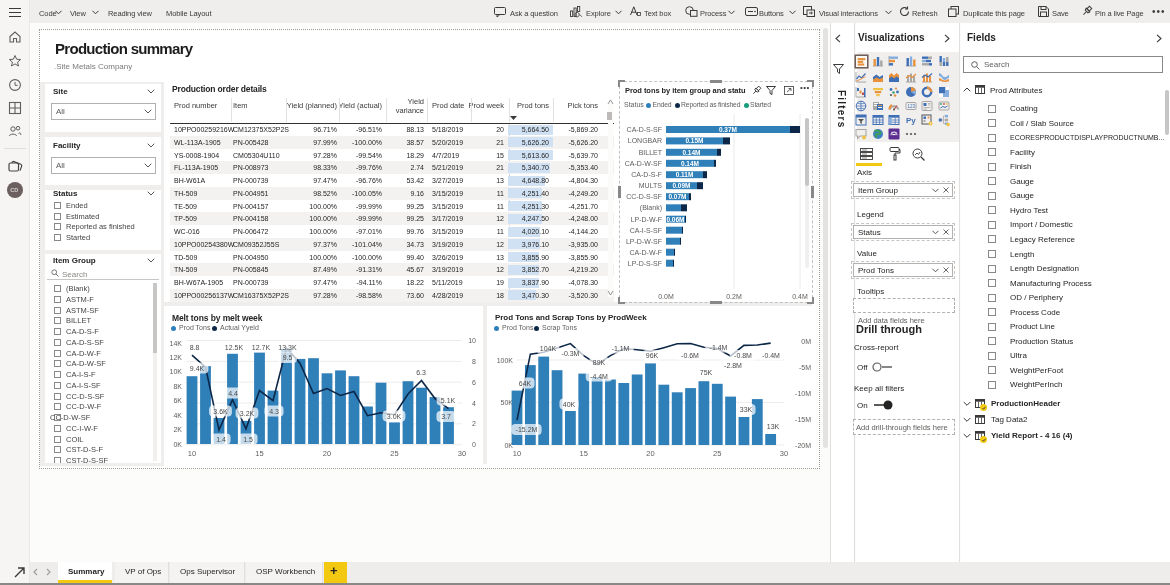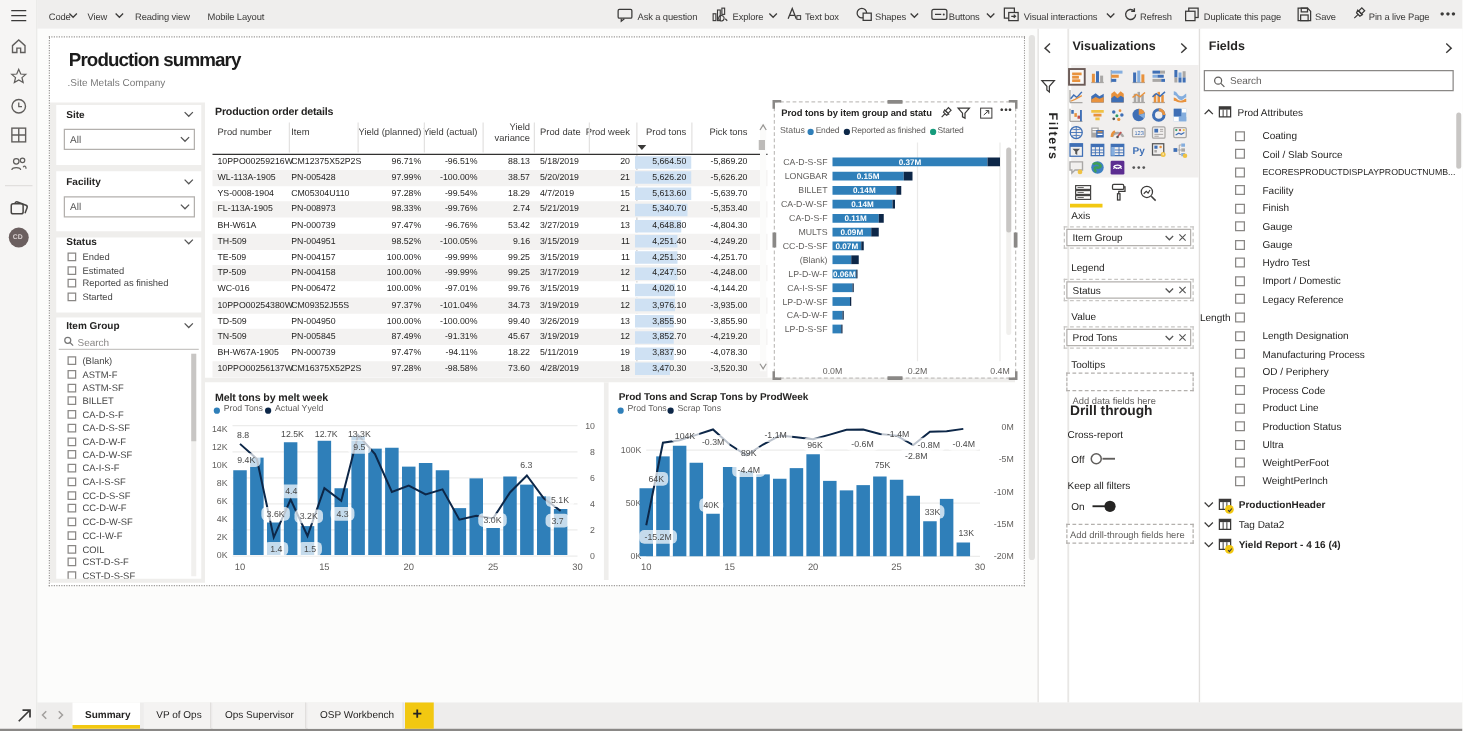--- a/index.html
+++ b/index.html
@@ -70,21 +70,21 @@
   </svg>
 <svg style="left:630px;top:6px" width="11" height="11" viewBox="0 0 11 11">
     <path d="M0.5 9 L3.8 0.8 L7 9 M1.6 6.2 H6" stroke="#3b3a39" stroke-width="1" fill="none"></path>
     <rect x="7.5" y="6.5" width="3" height="3" fill="none" stroke="#3b3a39" stroke-width="0.8"></rect>
   </svg>
 <div class="t" style="left:644px;top:9px;font-size:7.5px;color:#3b3a39;letter-spacing:-0.1px">Text box</div>
 <svg style="left:685px;top:6px" width="13" height="11" viewBox="0 0 13 11">
     <circle cx="4.5" cy="4.5" r="3.8" fill="none" stroke="#3b3a39"></circle>
     <rect x="5.5" y="4.5" width="6.5" height="5.8" fill="#efeeed" stroke="#3b3a39"></rect>
   </svg>
-<div class="t" style="left:700px;top:9px;font-size:7.5px;color:#3b3a39;letter-spacing:-0.1px">Shapes</div>
+<div class="t" style="left:700px;top:9px;font-size:7.5px;color:#3b3a39;letter-spacing:-0.1px">Process</div>
 <svg style="left:728px;top:10px" width="7" height="5" viewBox="0 0 7 5">
     <path d="M0.5 0.8 L3.5 3.8 L6.5 0.8" fill="none" stroke="#3b3a39" stroke-width="1"></path>
   </svg>
 <svg style="left:745px;top:7px" width="13" height="9" viewBox="0 0 13 9">
     <rect x="0.5" y="0.5" width="12" height="8" rx="1.5" fill="none" stroke="#3b3a39"></rect>
     <path d="M3 4.5 H8" stroke="#3b3a39"></path>
     <circle cx="10" cy="4.5" r="0.8" fill="#3b3a39"></circle>
   </svg>
 <div class="t" style="left:759px;top:9px;font-size:7.5px;color:#3b3a39;letter-spacing:-0.1px">Buttons</div>
 <svg style="left:789px;top:10px" width="7" height="5" viewBox="0 0 7 5">
@@ -195,21 +195,21 @@
 <div class="t" style="left:66px;top:359.25px;font-size:7.5px;color:#444">CA-D-W-SF</div>
 <div class="ab" style="left:54px;top:371.0px;width:7px;height:7px;border:1px solid #8a8886;background:#fff"></div>
 <div class="t" style="left:66px;top:370.0px;font-size:7.5px;color:#444">CA-I-S-F</div>
 <div class="ab" style="left:54px;top:381.75px;width:7px;height:7px;border:1px solid #8a8886;background:#fff"></div>
 <div class="t" style="left:66px;top:380.75px;font-size:7.5px;color:#444">CA-I-S-SF</div>
 <div class="ab" style="left:54px;top:392.5px;width:7px;height:7px;border:1px solid #8a8886;background:#fff"></div>
 <div class="t" style="left:66px;top:391.5px;font-size:7.5px;color:#444">CC-D-S-SF</div>
 <div class="ab" style="left:54px;top:403.25px;width:7px;height:7px;border:1px solid #8a8886;background:#fff"></div>
 <div class="t" style="left:66px;top:402.25px;font-size:7.5px;color:#444">CC-D-W-F</div>
 <div class="ab" style="left:54px;top:414.0px;width:7px;height:7px;border:1px solid #8a8886;background:#fff"></div>
-<div class="t" style="left:66px;top:413.0px;font-size:7.5px;color:#444">CC-D-W-SF</div>
+<div class="t" style="left:50px;top:413.0px;font-size:7.5px;color:#444">CC-D-W-SF</div>
 <div class="ab" style="left:54px;top:424.75px;width:7px;height:7px;border:1px solid #8a8886;background:#fff"></div>
 <div class="t" style="left:66px;top:423.75px;font-size:7.5px;color:#444">CC-I-W-F</div>
 <div class="ab" style="left:54px;top:435.5px;width:7px;height:7px;border:1px solid #8a8886;background:#fff"></div>
 <div class="t" style="left:66px;top:434.5px;font-size:7.5px;color:#444">COIL</div>
 <div class="ab" style="left:54px;top:446.25px;width:7px;height:7px;border:1px solid #8a8886;background:#fff"></div>
 <div class="t" style="left:66px;top:445.25px;font-size:7.5px;color:#444">CST-D-S-F</div>
 <div class="ab" style="left:54px;top:457.0px;width:7px;height:7px;border:1px solid #8a8886;background:#fff"></div>
 <div class="t" style="left:66px;top:456.0px;font-size:7.5px;color:#444">CST-D-S-SF</div>
 <div class="ab" style="left:40px;top:462.7px;width:124px;height:3.5px;background:#efeeec"></div>
 <div class="ab" style="left:153px;top:283px;width:4px;height:178px;background:#f1f0ee"></div>
@@ -954,21 +954,21 @@
 <div class="t" style="left:1010px;top:176.75px;font-size:8px;color:#252423">Gauge</div>
 <div class="ab" style="left:988px;top:191.8px;width:8px;height:8px;border:1px solid #8a8886;background:#fff"></div>
 <div class="t" style="left:1010px;top:191.3px;font-size:8px;color:#252423">Gauge</div>
 <div class="ab" style="left:988px;top:206.35000000000002px;width:8px;height:8px;border:1px solid #8a8886;background:#fff"></div>
 <div class="t" style="left:1010px;top:205.85000000000002px;font-size:8px;color:#252423">Hydro Test</div>
 <div class="ab" style="left:988px;top:220.9px;width:8px;height:8px;border:1px solid #8a8886;background:#fff"></div>
 <div class="t" style="left:1010px;top:220.4px;font-size:8px;color:#252423">Import / Domestic</div>
 <div class="ab" style="left:988px;top:235.45000000000002px;width:8px;height:8px;border:1px solid #8a8886;background:#fff"></div>
 <div class="t" style="left:1010px;top:234.95000000000002px;font-size:8px;color:#252423">Legacy Reference</div>
 <div class="ab" style="left:988px;top:250.0px;width:8px;height:8px;border:1px solid #8a8886;background:#fff"></div>
-<div class="t" style="left:960px;top:249.5px;font-size:8px;color:#252423">Length</div>
+<div class="t" style="left:1010px;top:249.5px;font-size:8px;color:#252423">Length</div>
 <div class="ab" style="left:988px;top:264.55px;width:8px;height:8px;border:1px solid #8a8886;background:#fff"></div>
 <div class="t" style="left:1010px;top:264.05px;font-size:8px;color:#252423">Length Designation</div>
 <div class="ab" style="left:988px;top:279.1px;width:8px;height:8px;border:1px solid #8a8886;background:#fff"></div>
 <div class="t" style="left:1010px;top:278.6px;font-size:8px;color:#252423">Manufacturing Process</div>
 <div class="ab" style="left:988px;top:293.65px;width:8px;height:8px;border:1px solid #8a8886;background:#fff"></div>
 <div class="t" style="left:1010px;top:293.15px;font-size:8px;color:#252423">OD / Periphery</div>
 <div class="ab" style="left:988px;top:308.20000000000005px;width:8px;height:8px;border:1px solid #8a8886;background:#fff"></div>
 <div class="t" style="left:1010px;top:307.70000000000005px;font-size:8px;color:#252423">Process Code</div>
 <div class="ab" style="left:988px;top:322.75px;width:8px;height:8px;border:1px solid #8a8886;background:#fff"></div>
 <div class="t" style="left:1010px;top:322.25px;font-size:8px;color:#252423">Product Line</div>

